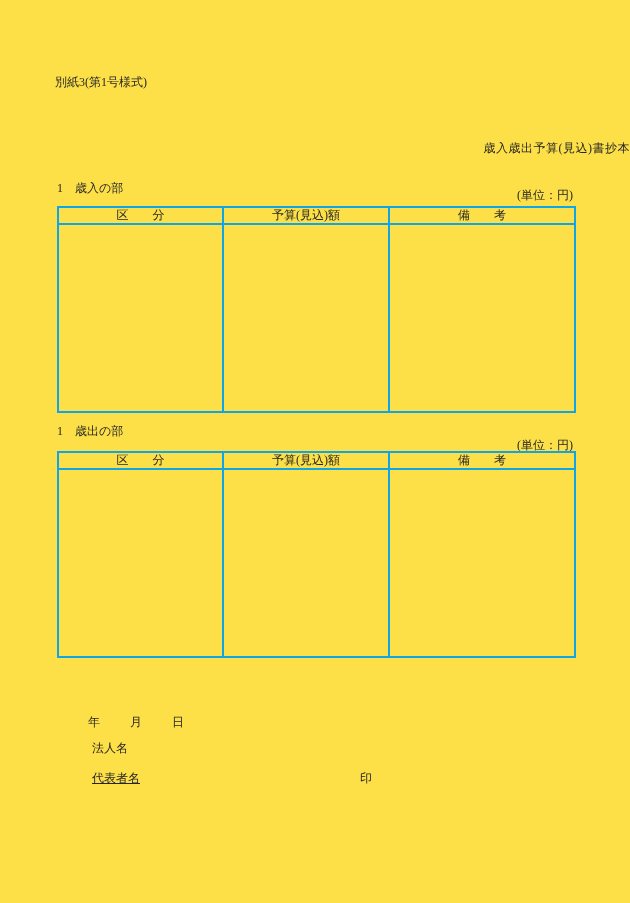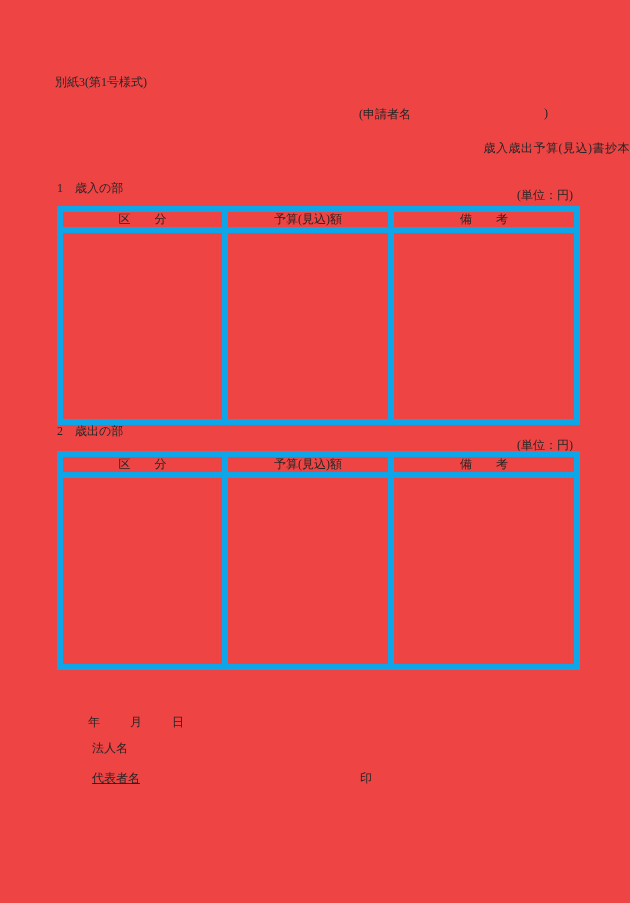--- a/index.html
+++ b/index.html
@@ -1,20 +1,20 @@
 <!DOCTYPE html>
 <html><head>
 <meta charset="utf-8">
 <style>
   html, body { margin: 0; padding: 0; background: #ffffff; }
   .page {
     position: relative;
     width: 630px;
     height: 903px;
-    background: #ef4444;
+    background: #fde047;
     font-family: "Liberation Serif", "DejaVu Serif", serif;
     color: #262626;
     font-size: 12px;
     overflow: hidden;
   }
   .abs { position: absolute; white-space: nowrap; }
 
   .doc-label { left: 55px; top: 74px; }
 
   .applicant-row {
@@ -35,21 +35,21 @@
   .unit-2    { right: 57px; top: 437px; }
   .table-2   { left: 57px; top: 451px; }
 
   table.budget {
     border-collapse: collapse;
     table-layout: fixed;
     width: 517px;
     background: transparent;
   }
   table.budget th, table.budget td {
-    border: 6px solid #0ea5e9;
+    border: 2px solid #0ea5e9;
     padding: 0;
   }
   table.budget th {
     font-weight: normal;
     font-size: 12px;
     text-align: center;
     height: 15px;
     line-height: 15px;
   }
   table.budget td {
@@ -66,24 +66,20 @@
   .rep-row   { left: 92px; top: 770px; width: 300px; text-decoration: underline; }
   .seal { position: absolute; left: 268px; top: 0; }
 </style>
 </head>
 <body>
 
 <div class="page">
 
   <div class="abs doc-label">別紙3(第1号様式)</div>
 
-  <div class="abs applicant-row">
-    <span>(申請者名</span>
-    <span>)</span>
-  </div>
 
   <div class="abs page-title">歳入歳出予算(見込)書抄本</div>
 
   <div class="abs heading-1">1　歳入の部</div>
   <div class="abs unit-1">(単位：円)</div>
 
   <table class="budget abs table-1">
     <colgroup>
         <col class="c1">
         <col class="c2">
@@ -98,21 +94,21 @@
     </thead>
     <tbody>
       <tr>
         <td></td>
         <td></td>
         <td></td>
       </tr>
     </tbody>
   </table>
 
-  <div class="abs heading-2">2　歳出の部</div>
+  <div class="abs heading-2">1　歳出の部</div>
   <div class="abs unit-2">(単位：円)</div>
 
   <table class="budget abs table-2">
     <colgroup>
         <col class="c1">
         <col class="c2">
         <col class="c3">
       </colgroup>
     <thead>
       <tr>

